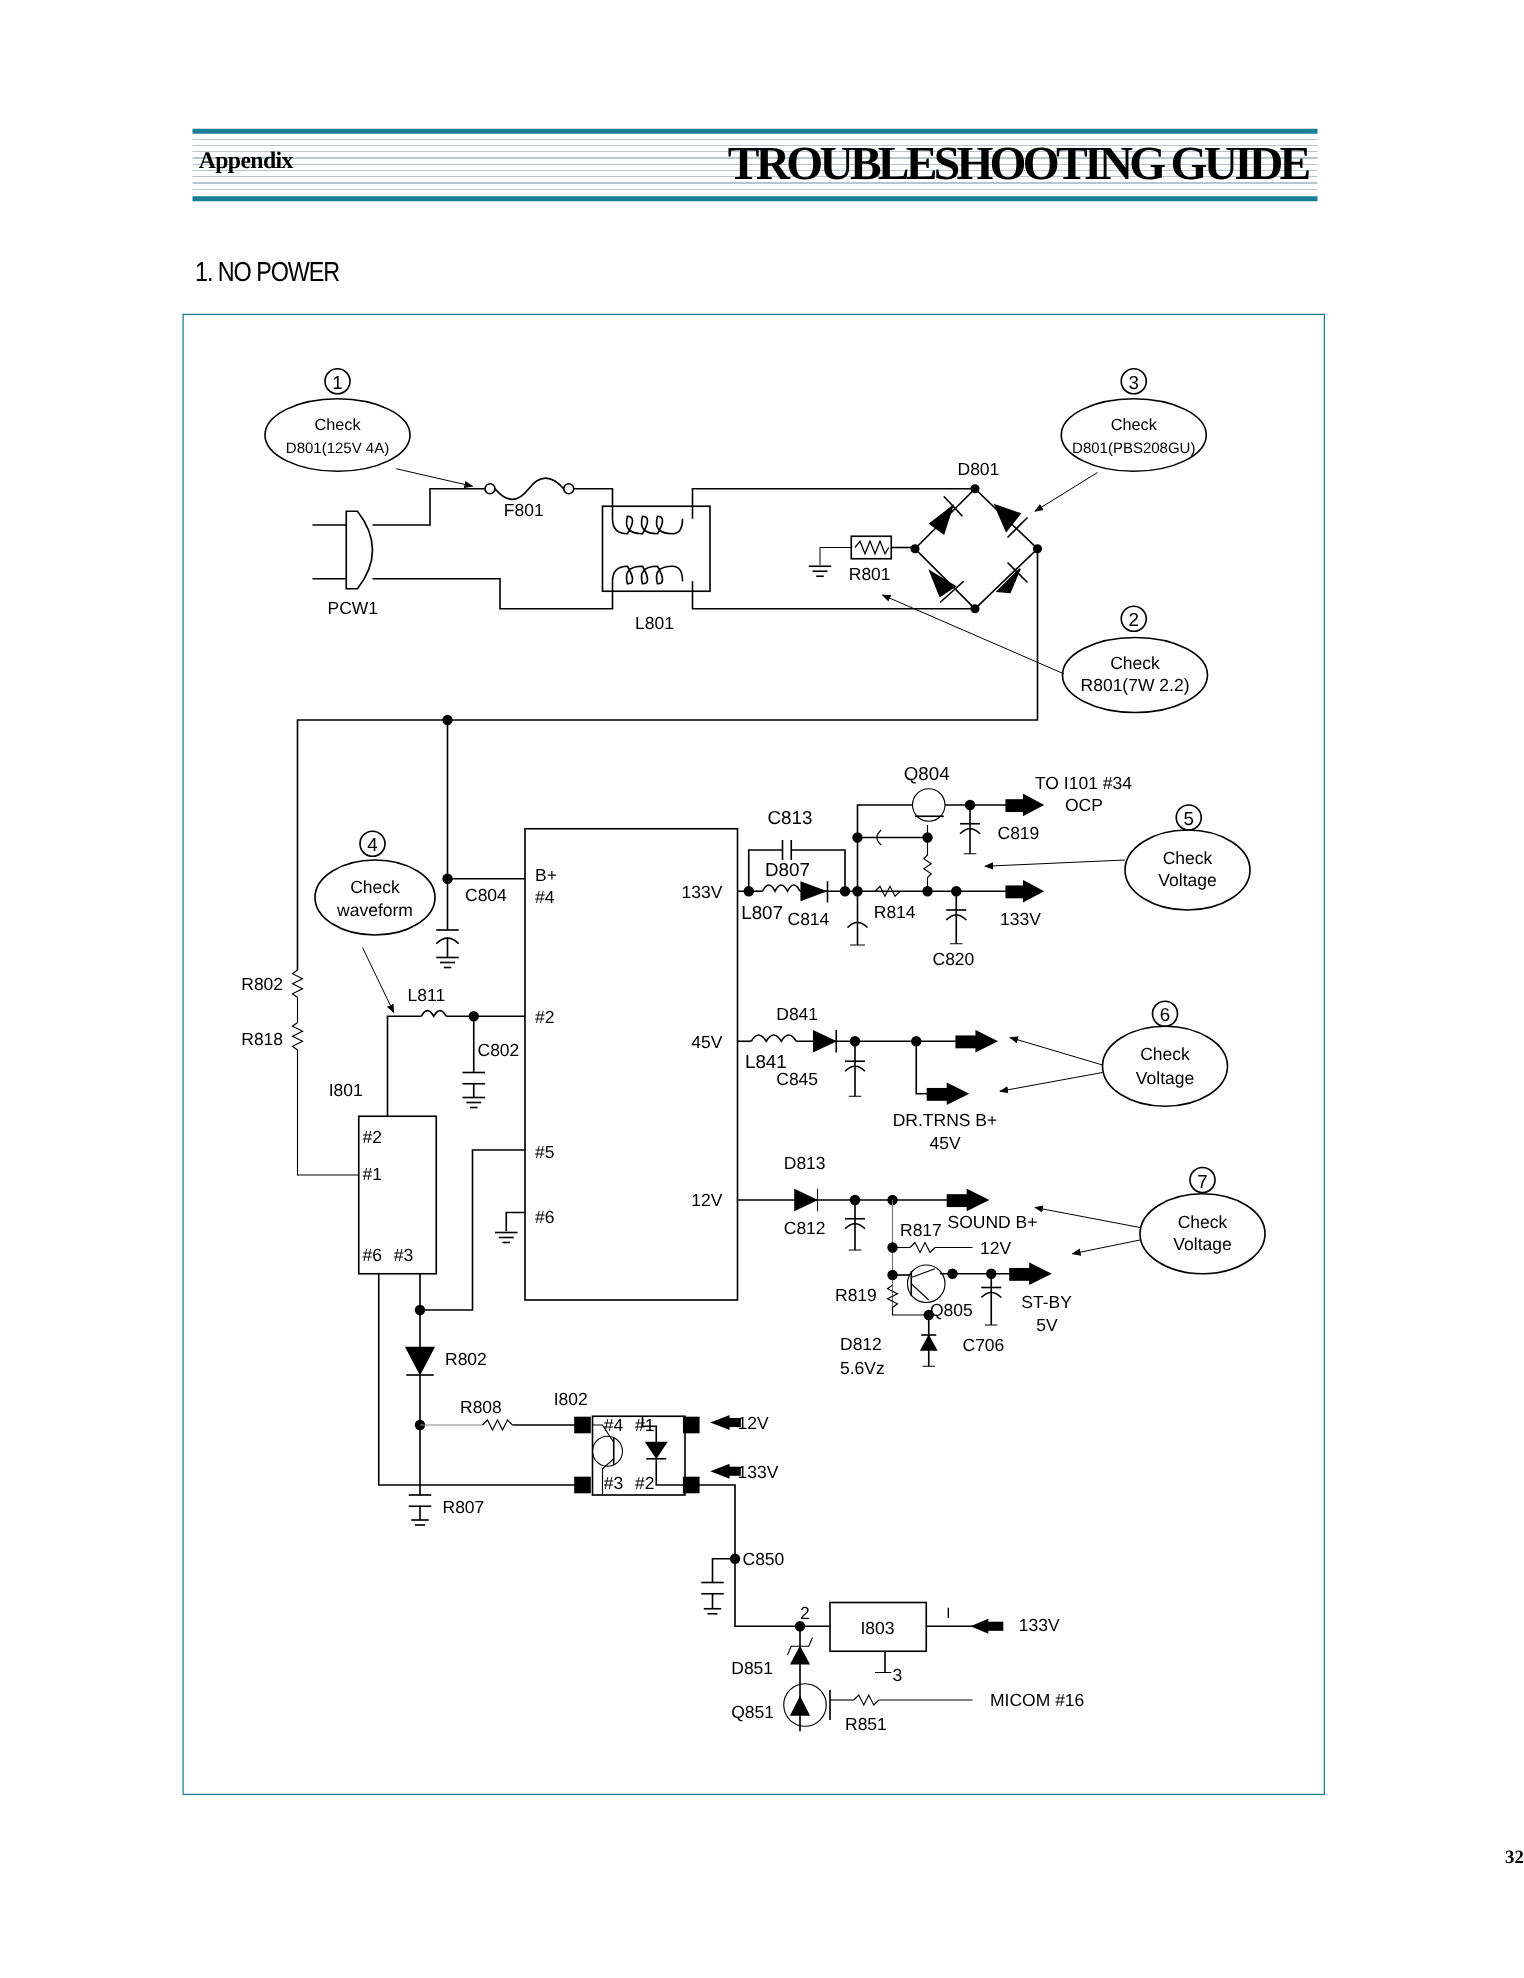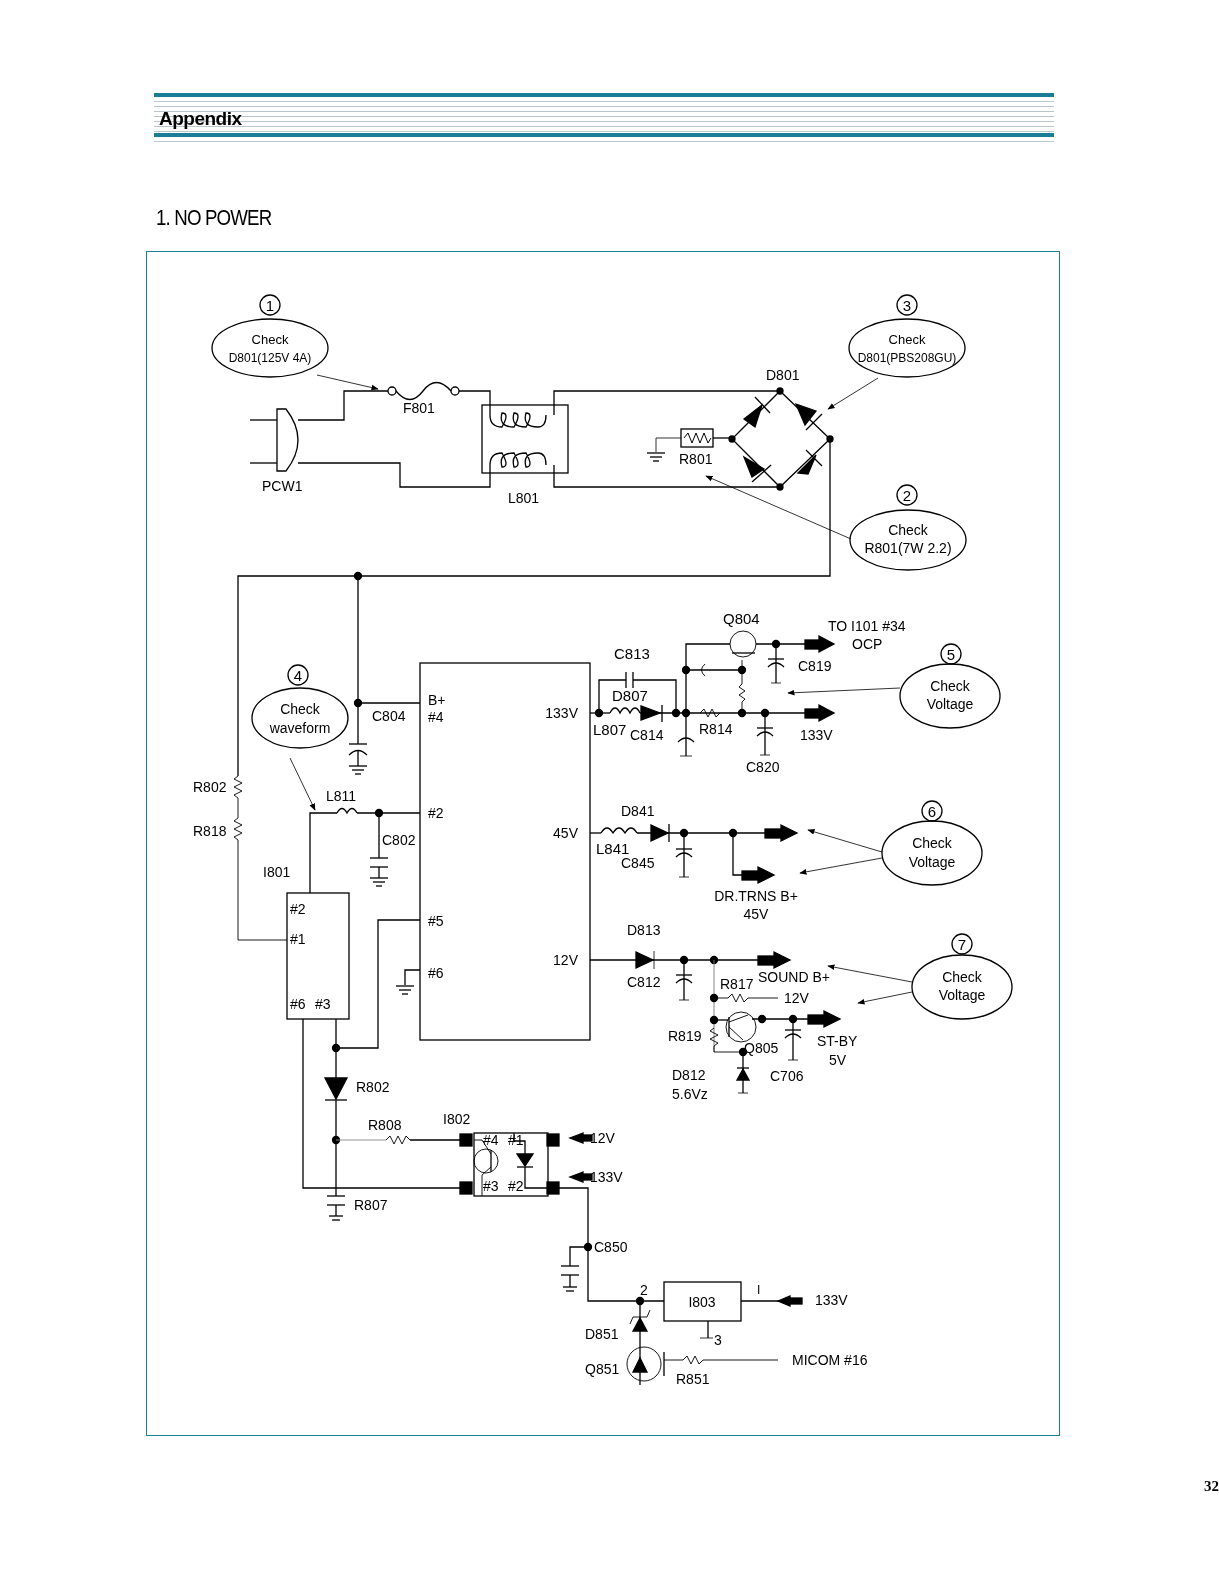--- a/index.html
+++ b/index.html
@@ -1,18 +1,18 @@
 <!DOCTYPE html>
 <html><head>
 <meta charset="utf-8">
 <style>
   html, body { margin:0; padding:0; background:#ffffff; }
   body { width:1219px; height:1582px; position:relative; overflow:hidden;
          font-family:"Liberation Sans", sans-serif; color:#000; }
-  .header { position:absolute; left:154px; top:93px; width:900px; height:44px; }
+  .header { position:absolute; left:154px; top:103px; width:900px; height:58px;font-family:Liberation Serif, serif; }
   .header .bar-top { position:absolute; left:0; top:0; width:100%; height:4px; background:#1a7f96; }
   .header .bar-bot { position:absolute; left:0; bottom:0; width:100%; height:4px; background:#1a7f96; }
   .header .lines { position:absolute; left:0; top:8px; width:100%; height:42px;
      background:repeating-linear-gradient(to bottom, #b8c6cc 0px, #b8c6cc 1px, transparent 1px, transparent 5px); }
   .header .appendix { position:absolute; left:5px; top:15px; font-size:19px; font-weight:bold; letter-spacing:-0.5px; }
   .header .title { position:absolute; right:8px; top:6px; font-size:38px; font-weight:bold; letter-spacing:-3px; }
   .section-title { position:absolute; left:156px; top:205px; font-size:22px; letter-spacing:-1px; transform:scaleX(0.85); transform-origin:left; }
   .frame { position:absolute; left:146px; top:251px; width:912px; height:1183px; border:1.5px solid #1a7f96; }
   svg.schem { position:absolute; left:0; top:0; }
   svg text { font-family:"Liberation Sans", sans-serif; fill:#000; }
@@ -20,20 +20,21 @@
      font-family:"Liberation Serif", serif; font-weight:bold; font-size:15px; }
 </style>
 </head>
 <body>
 
 <div class="header">
   <div class="bar-top"></div>
   <div class="lines"></div>
   <div class="bar-bot"></div>
   <div class="appendix">Appendix</div>
+  <div class="title">TROUBLESHOOTING GUIDE</div>
 </div>
 
 <div class="section-title">1. NO POWER</div>
 
 <div class="frame"></div>
 
 <svg class="schem" width="1219" height="1582" stroke="#000" stroke-width="1.3" fill="none">
   <defs>
     <marker id="ah" viewBox="0 0 10 10" refX="9" refY="5" markerWidth="9" markerHeight="9" orient="auto">
       <path d="M0,1 L10,5 L0,9 z" fill="#000" stroke="none"></path>

